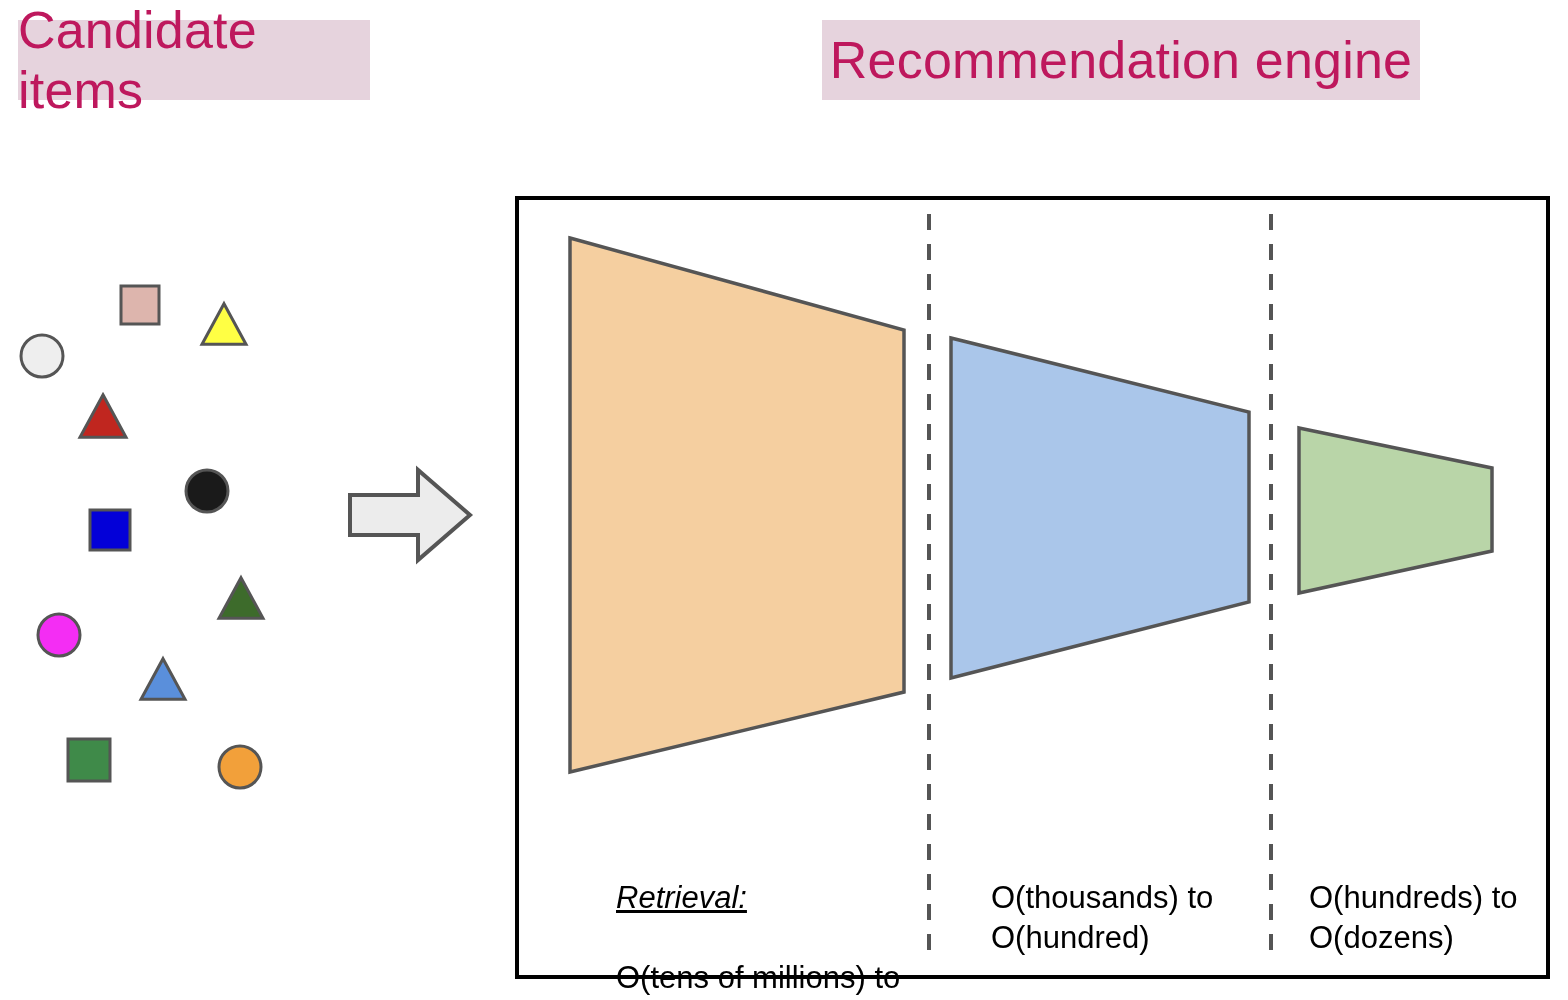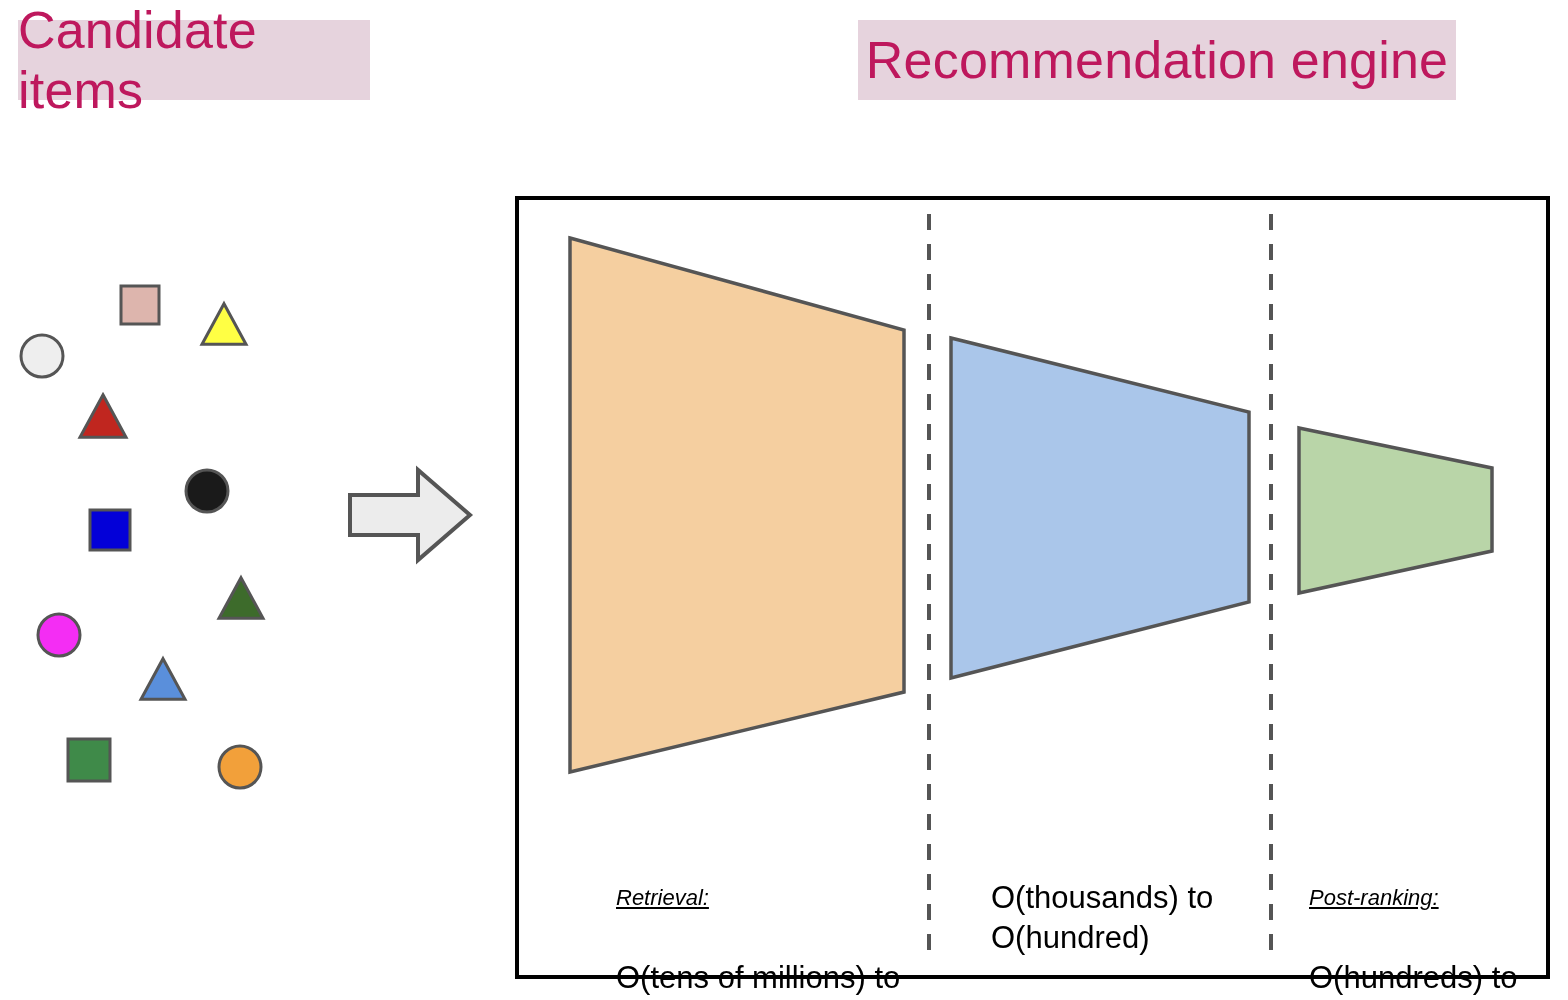--- a/index.html
+++ b/index.html
@@ -35,21 +35,20 @@
     left: 18px;
     top: 20px;
     width: 352px;
     height: 80px;
   }
   #recommendation-engine-header {
     left: 822px;
     top: 20px;
     width: 598px;
     height: 80px;
-    margin-left: 36px;
   }
   #scatter-area {
     position: absolute;
     left: 0; top: 150px;
     width: 500px; height: 700px;
   }
   #flow-arrow {
     position: absolute;
     left: 340px;
     top: 460px;
@@ -77,21 +76,21 @@
     color: #000000;
     font-family: "Liberation Sans", sans-serif;
     font-size: 31px;
     line-height: 40px;
     white-space: pre-line;
   }
   .stage-caption .cap-title {
     display: block;
     font-style: italic;
     text-decoration: underline;
-    font-size: 22px;
+    font-size: 31px;
   }
   .stage-caption .cap-body {
     display: block;
   }
   #caption-retrieval { left: 97px;  top: 638px; width: 310px; }
   #caption-ranking   { left: 472px; top: 638px; width: 290px; }
   #caption-postranking { left: 790px; top: 638px; width: 260px; }
 </style>
 </head>
 <body>
@@ -141,19 +140,18 @@
       <span class="cap-body">O(tens of millions) to
 O(thousands)</span>
     </div>
 
     <div class="stage-caption" id="caption-ranking">
       <span class="cap-body">O(thousands) to
 O(hundred)</span>
     </div>
 
     <div class="stage-caption" id="caption-postranking">
-      <span class="cap-title">Post-ranking:</span>
       <span class="cap-body">O(hundreds) to
 O(dozens)</span>
     </div>
 
   </div>
 </div>
 
 </body></html>

